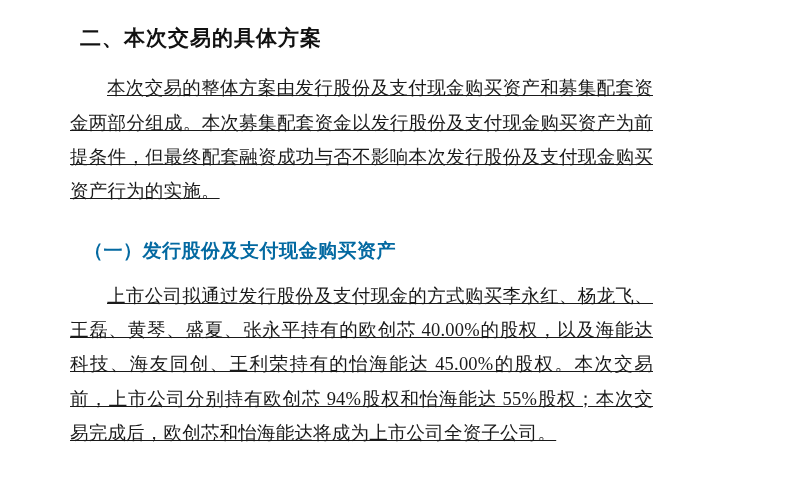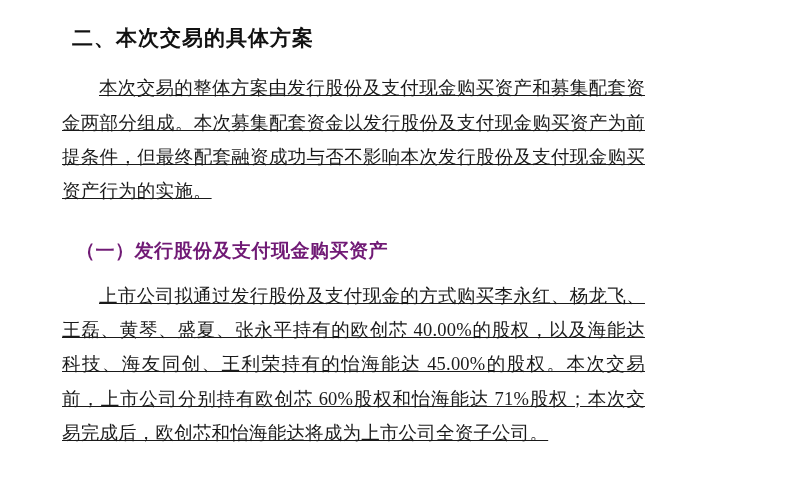--- a/index.html
+++ b/index.html
@@ -13,36 +13,37 @@
     font-family: "Liberation Serif", "DejaVu Serif", serif;
     color: #1a1a1a;
     overflow: hidden;
   }
   .page {
     width: 691px;
     height: 498px;
     box-sizing: border-box;
     padding: 14px 46px 0 62px;
     position: relative;
+    margin-left: 8px;
   }
   .h-section {
     font-size: 21px;
     font-weight: bold;
     letter-spacing: 1px;
     margin: 10px 0 18px 10px;
     line-height: 1.4;
     color: #111;
   }
   .h-sub {
     font-size: 19px;
     font-weight: bold;
     letter-spacing: 0.5px;
     margin: 16px 0 14px 14px;
     line-height: 1.4;
-    color: #701a75;
+    color: #0369a1;
   }
   p.body-text {
     font-size: 18.5px;
     line-height: 1.85;
     margin: 0 0 8px 0;
     text-align: justify;
     text-justify: inter-ideograph;
     text-indent: 2em;
     letter-spacing: 0.2px;
     color: #1a1a1a;
@@ -58,15 +59,15 @@
 <div class="page">
 
   <h2 class="h-section">二、本次交易的具体方案</h2>
 
   <p class="body-text">本次交易的整体方案由发行股份及支付现金购买资产和募集配套资金两部分组成。本次募集配套资金以发行股份及支付现金购买资产为前提条件，但最终配套融资成功与否不影响本次发行股份及支付现金购买资产行为的实施。</p>
 
   <div class="block-gap"></div>
 
   <h3 class="h-sub">（一）发行股份及支付现金购买资产</h3>
 
-  <p class="body-text">上市公司拟通过发行股份及支付现金的方式购买李永红、杨龙飞、王磊、黄琴、盛夏、张永平持有的欧创芯 40.00%的股权，以及海能达科技、海友同创、王利荣持有的怡海能达 45.00%的股权。本次交易前，上市公司分别持有欧创芯 60%股权和怡海能达 71%股权；本次交易完成后，欧创芯和怡海能达将成为上市公司全资子公司。</p>
+  <p class="body-text">上市公司拟通过发行股份及支付现金的方式购买李永红、杨龙飞、王磊、黄琴、盛夏、张永平持有的欧创芯 40.00%的股权，以及海能达科技、海友同创、王利荣持有的怡海能达 45.00%的股权。本次交易前，上市公司分别持有欧创芯 94%股权和怡海能达 55%股权；本次交易完成后，欧创芯和怡海能达将成为上市公司全资子公司。</p>
 
 </div>
 
 </body></html>

